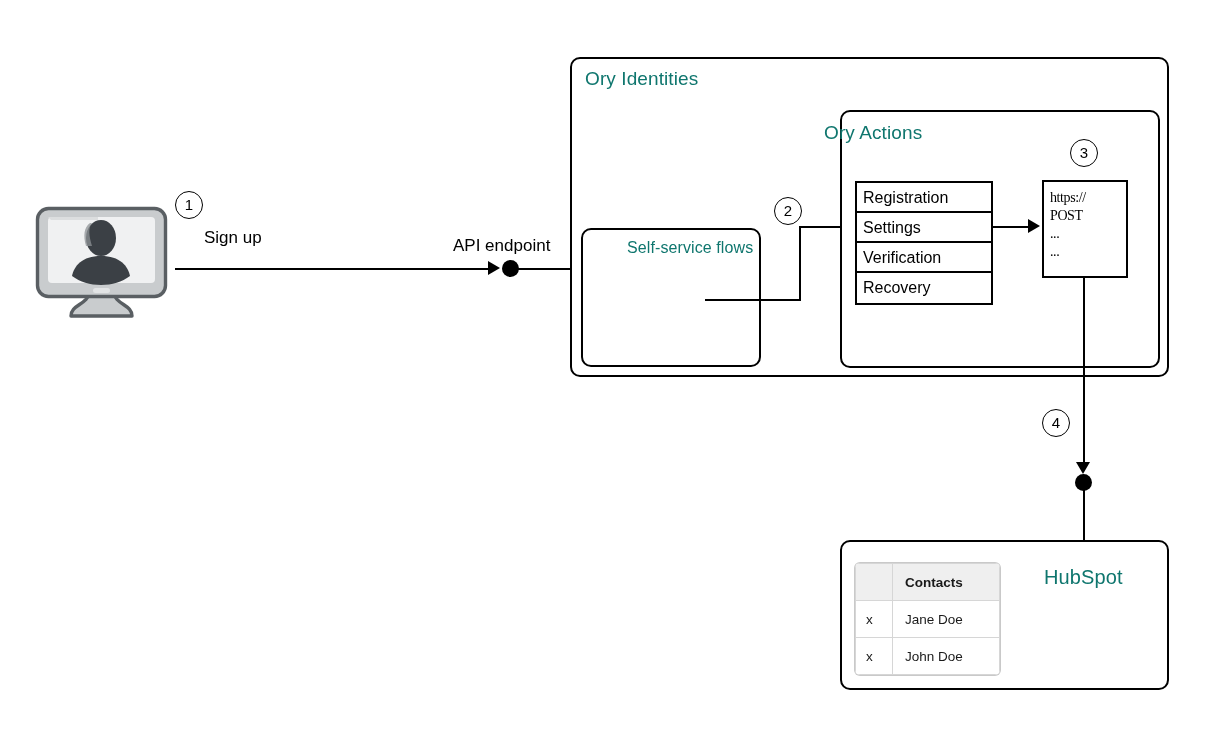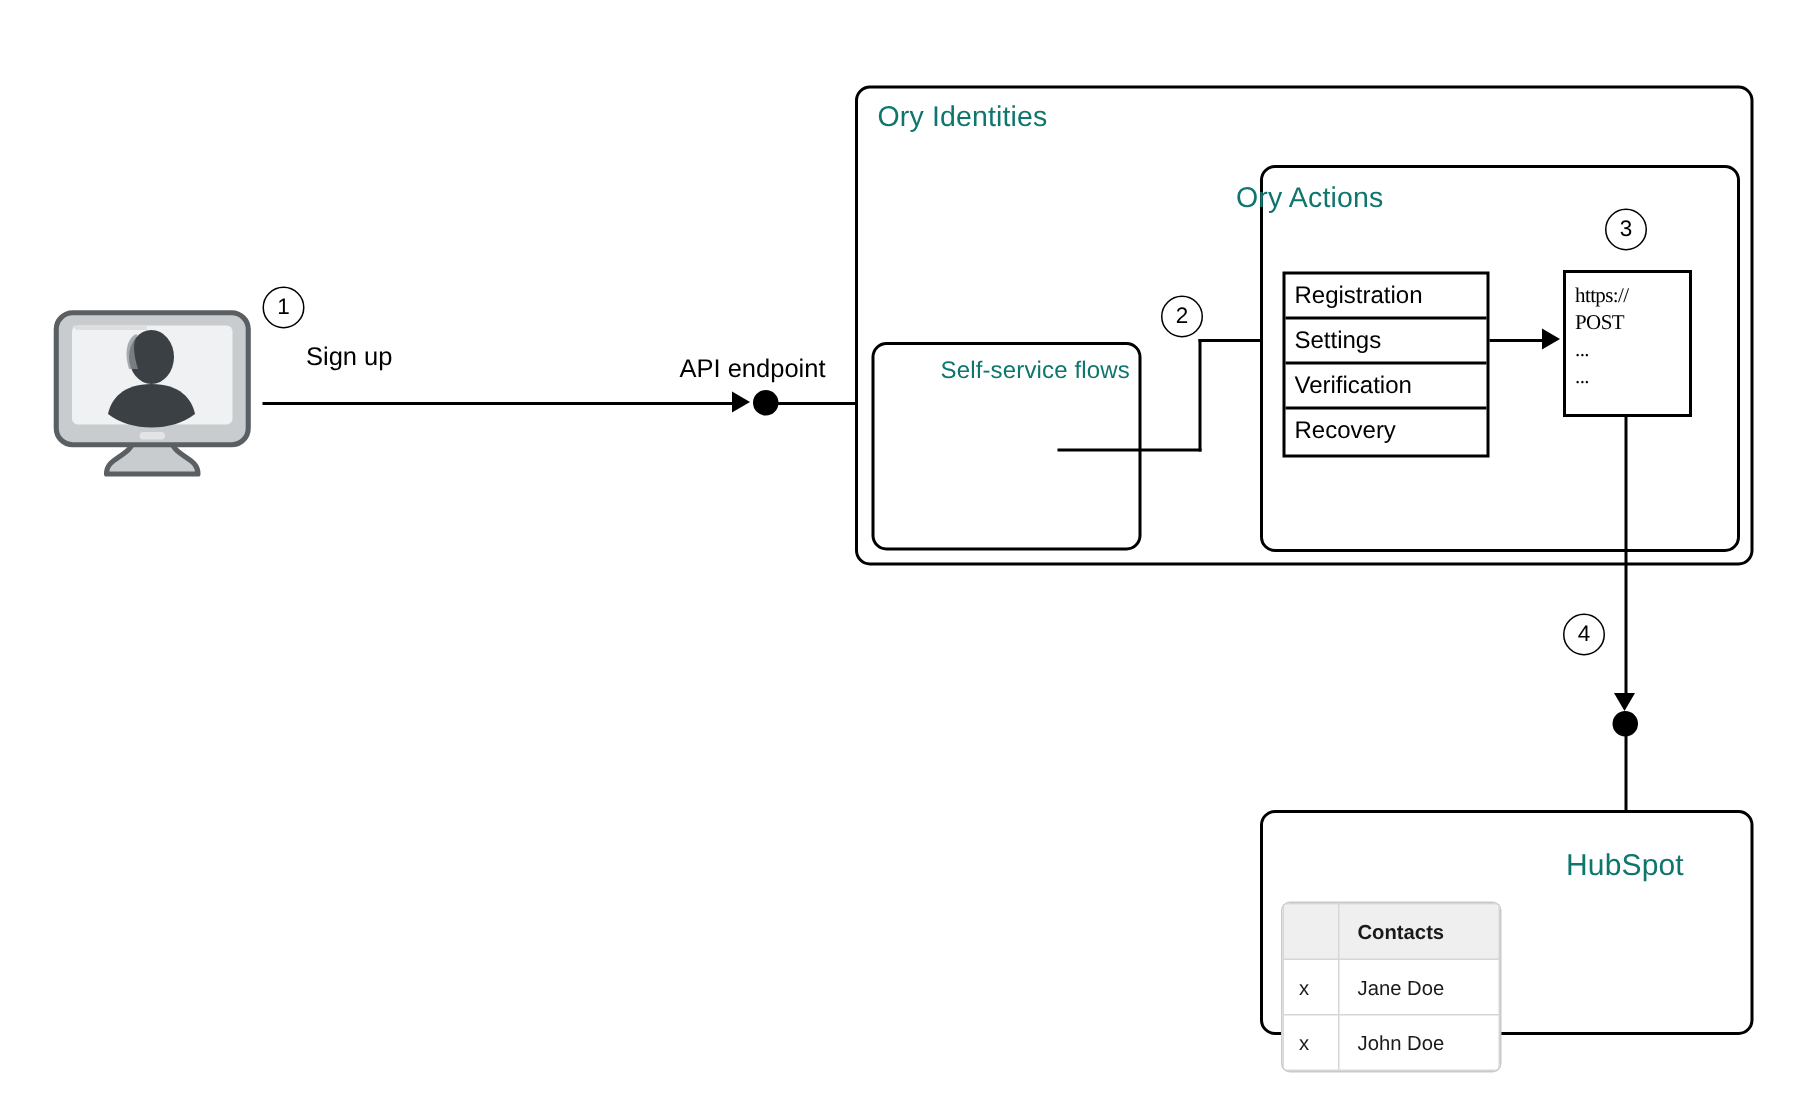--- a/index.html
+++ b/index.html
@@ -136,21 +136,20 @@
     position: absolute;
     left: 855px;
     top: 563px;
     border-collapse: collapse;
     border-spacing: 0;
     background: #fff;
     border-radius: 5px;
     overflow: hidden;
     box-shadow: 0 0 0 1px #c9c9c9;
     font-size: 13.5px;
-    margin-top: 39px;
   }
   #contacts-table td, #contacts-table th {
     border: 1px solid #d6d6d6;
     padding: 0 12px;
     height: 36px;
     text-align: left;
     font-weight: normal;
     color: #1a1a1a;
   }
   #contacts-table thead th {

